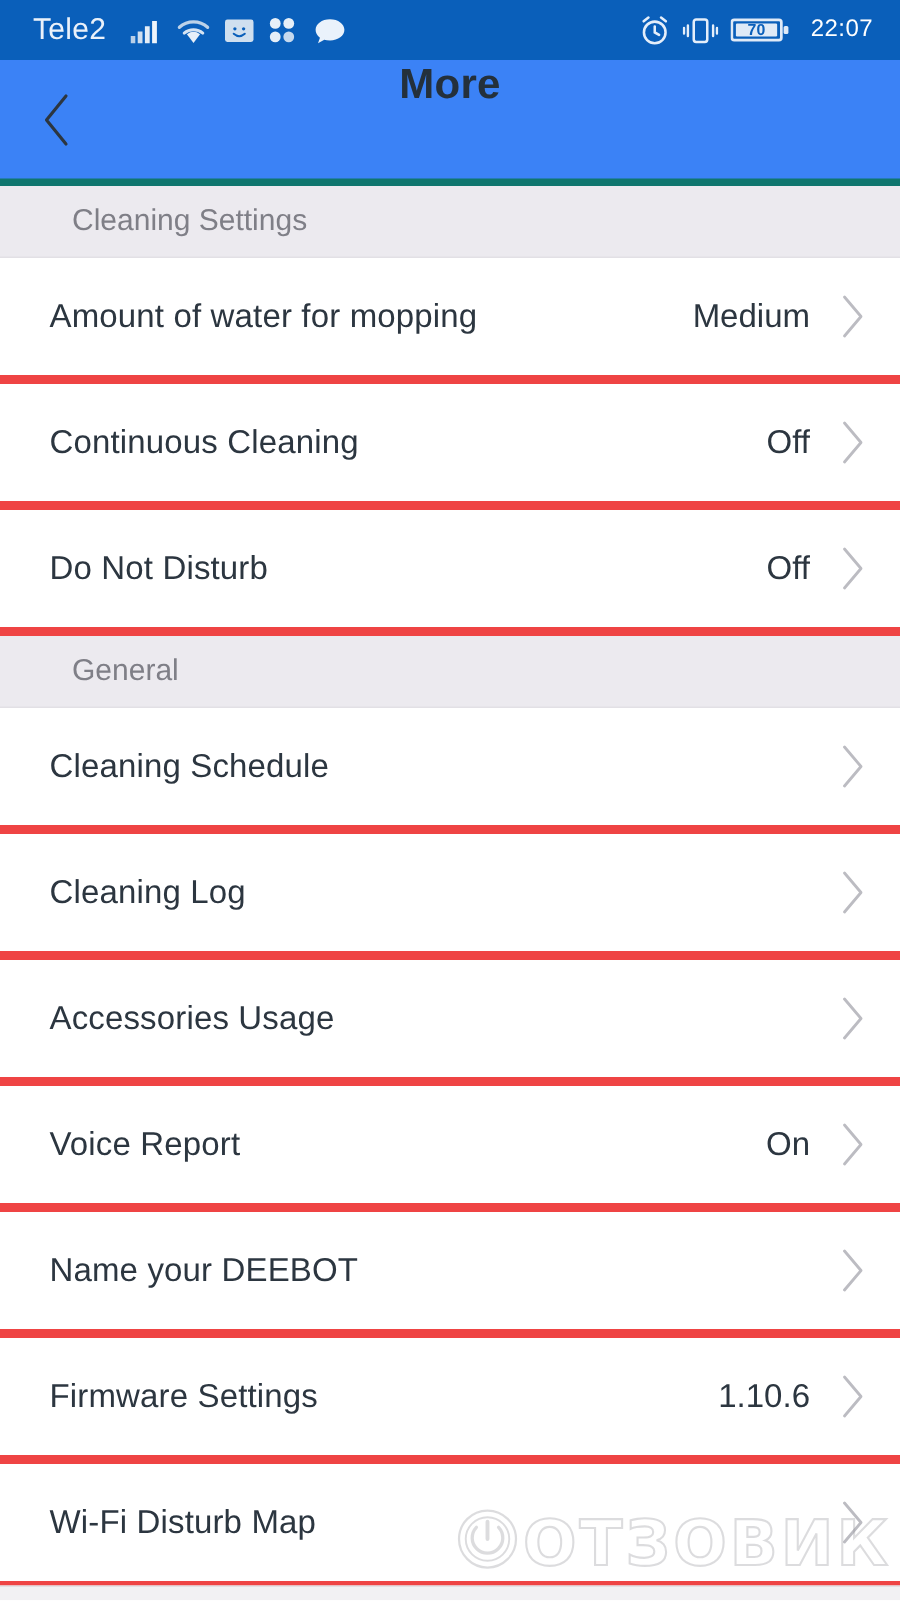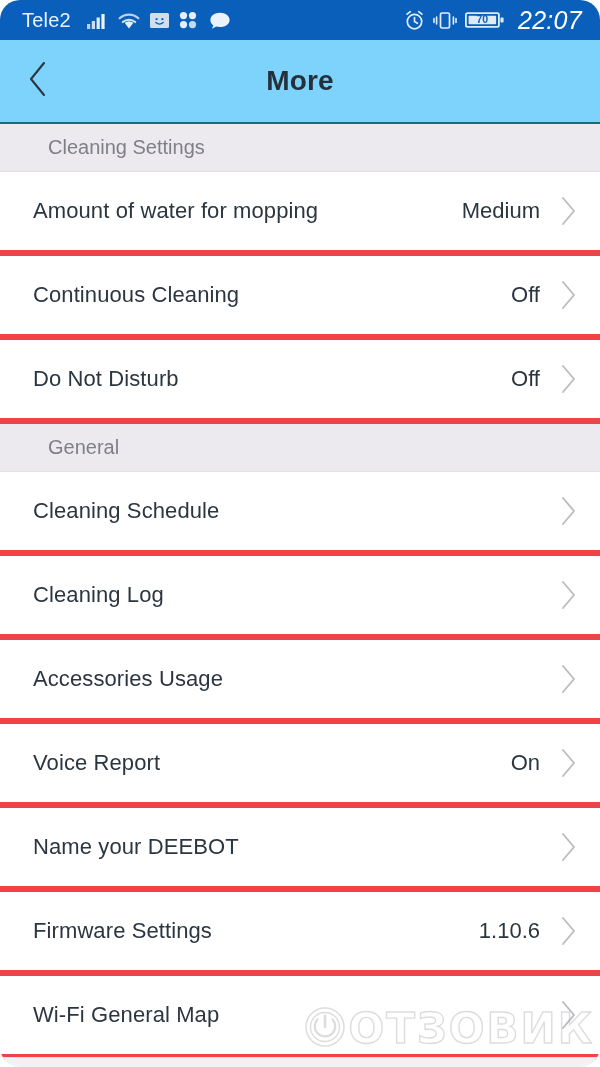--- a/index.html
+++ b/index.html
@@ -7,21 +7,20 @@
     width:600px; height:1067px;
     background:#ffffff;
     font-family:"Liberation Sans", sans-serif;
     -webkit-font-smoothing:antialiased;
   }
   #screen {
     position:relative;
     width:600px; height:1067px;
     overflow:hidden;
     background:#ffffff;
-    border-radius:20px;
   }
 
   
   .statusbar {
     height:40px;
     background:#0a5fba;
     display:flex;
     align-items:center;
     justify-content:space-between;
     padding:0 18px 0 22px;
@@ -29,37 +28,35 @@
   }
   .sb-left, .sb-right { display:flex; align-items:center; }
   .sb-carrier {
     font-size:20px;
     letter-spacing:.2px;
     color:#eaf1fa;
     margin-right:12px;
     font-weight:400;
   }
   .sb-time {
-    font-size:25px;
+    font-size:16px;
     color:#ffffff;
     margin-left:8px;
     letter-spacing:.3px;
-    font-style:italic;
   }
   .sb-icon { margin:0 4px; display:flex; }
   .sb-icon svg { display:block; }
 
   
   .appbar {
     position:relative;
     height:84px;
-    background:#7dd3fc;
-    border-bottom:2px solid #0f766e;
-    display:flex;
-    align-items:center;
+    background:#3b82f6;
+    border-bottom:5px solid #0f766e;
+    display:flex;
   }
   .back-btn {
     width:70px; height:84px;
     display:flex; align-items:center; justify-content:center;
     padding-left:6px;
   }
   .appbar-title {
     position:absolute;
     left:0; right:0;
     text-align:center;
@@ -305,21 +302,21 @@
       <div class="row">
         <span class="row-label">Firmware Settings</span>
         <span class="row-value">1.10.6</span>
         <span class="chev">
           <svg width="22" height="32" viewBox="0 0 22 32">
             <path d="M5 3 L16 16 L5 29" stroke="#bcbcc2" stroke-width="1.9" fill="none" stroke-linecap="round" stroke-linejoin="round"></path>
           </svg>
         </span>
       </div>
       <div class="row">
-        <span class="row-label">Wi-Fi General Map</span>
+        <span class="row-label">Wi-Fi Disturb Map</span>
         <span class="chev">
           <svg width="22" height="32" viewBox="0 0 22 32">
             <path d="M5 3 L16 16 L5 29" stroke="#bcbcc2" stroke-width="1.9" fill="none" stroke-linecap="round" stroke-linejoin="round"></path>
           </svg>
         </span>
       </div>
     </div>
 
   <div class="bottom-strip"></div>
 

